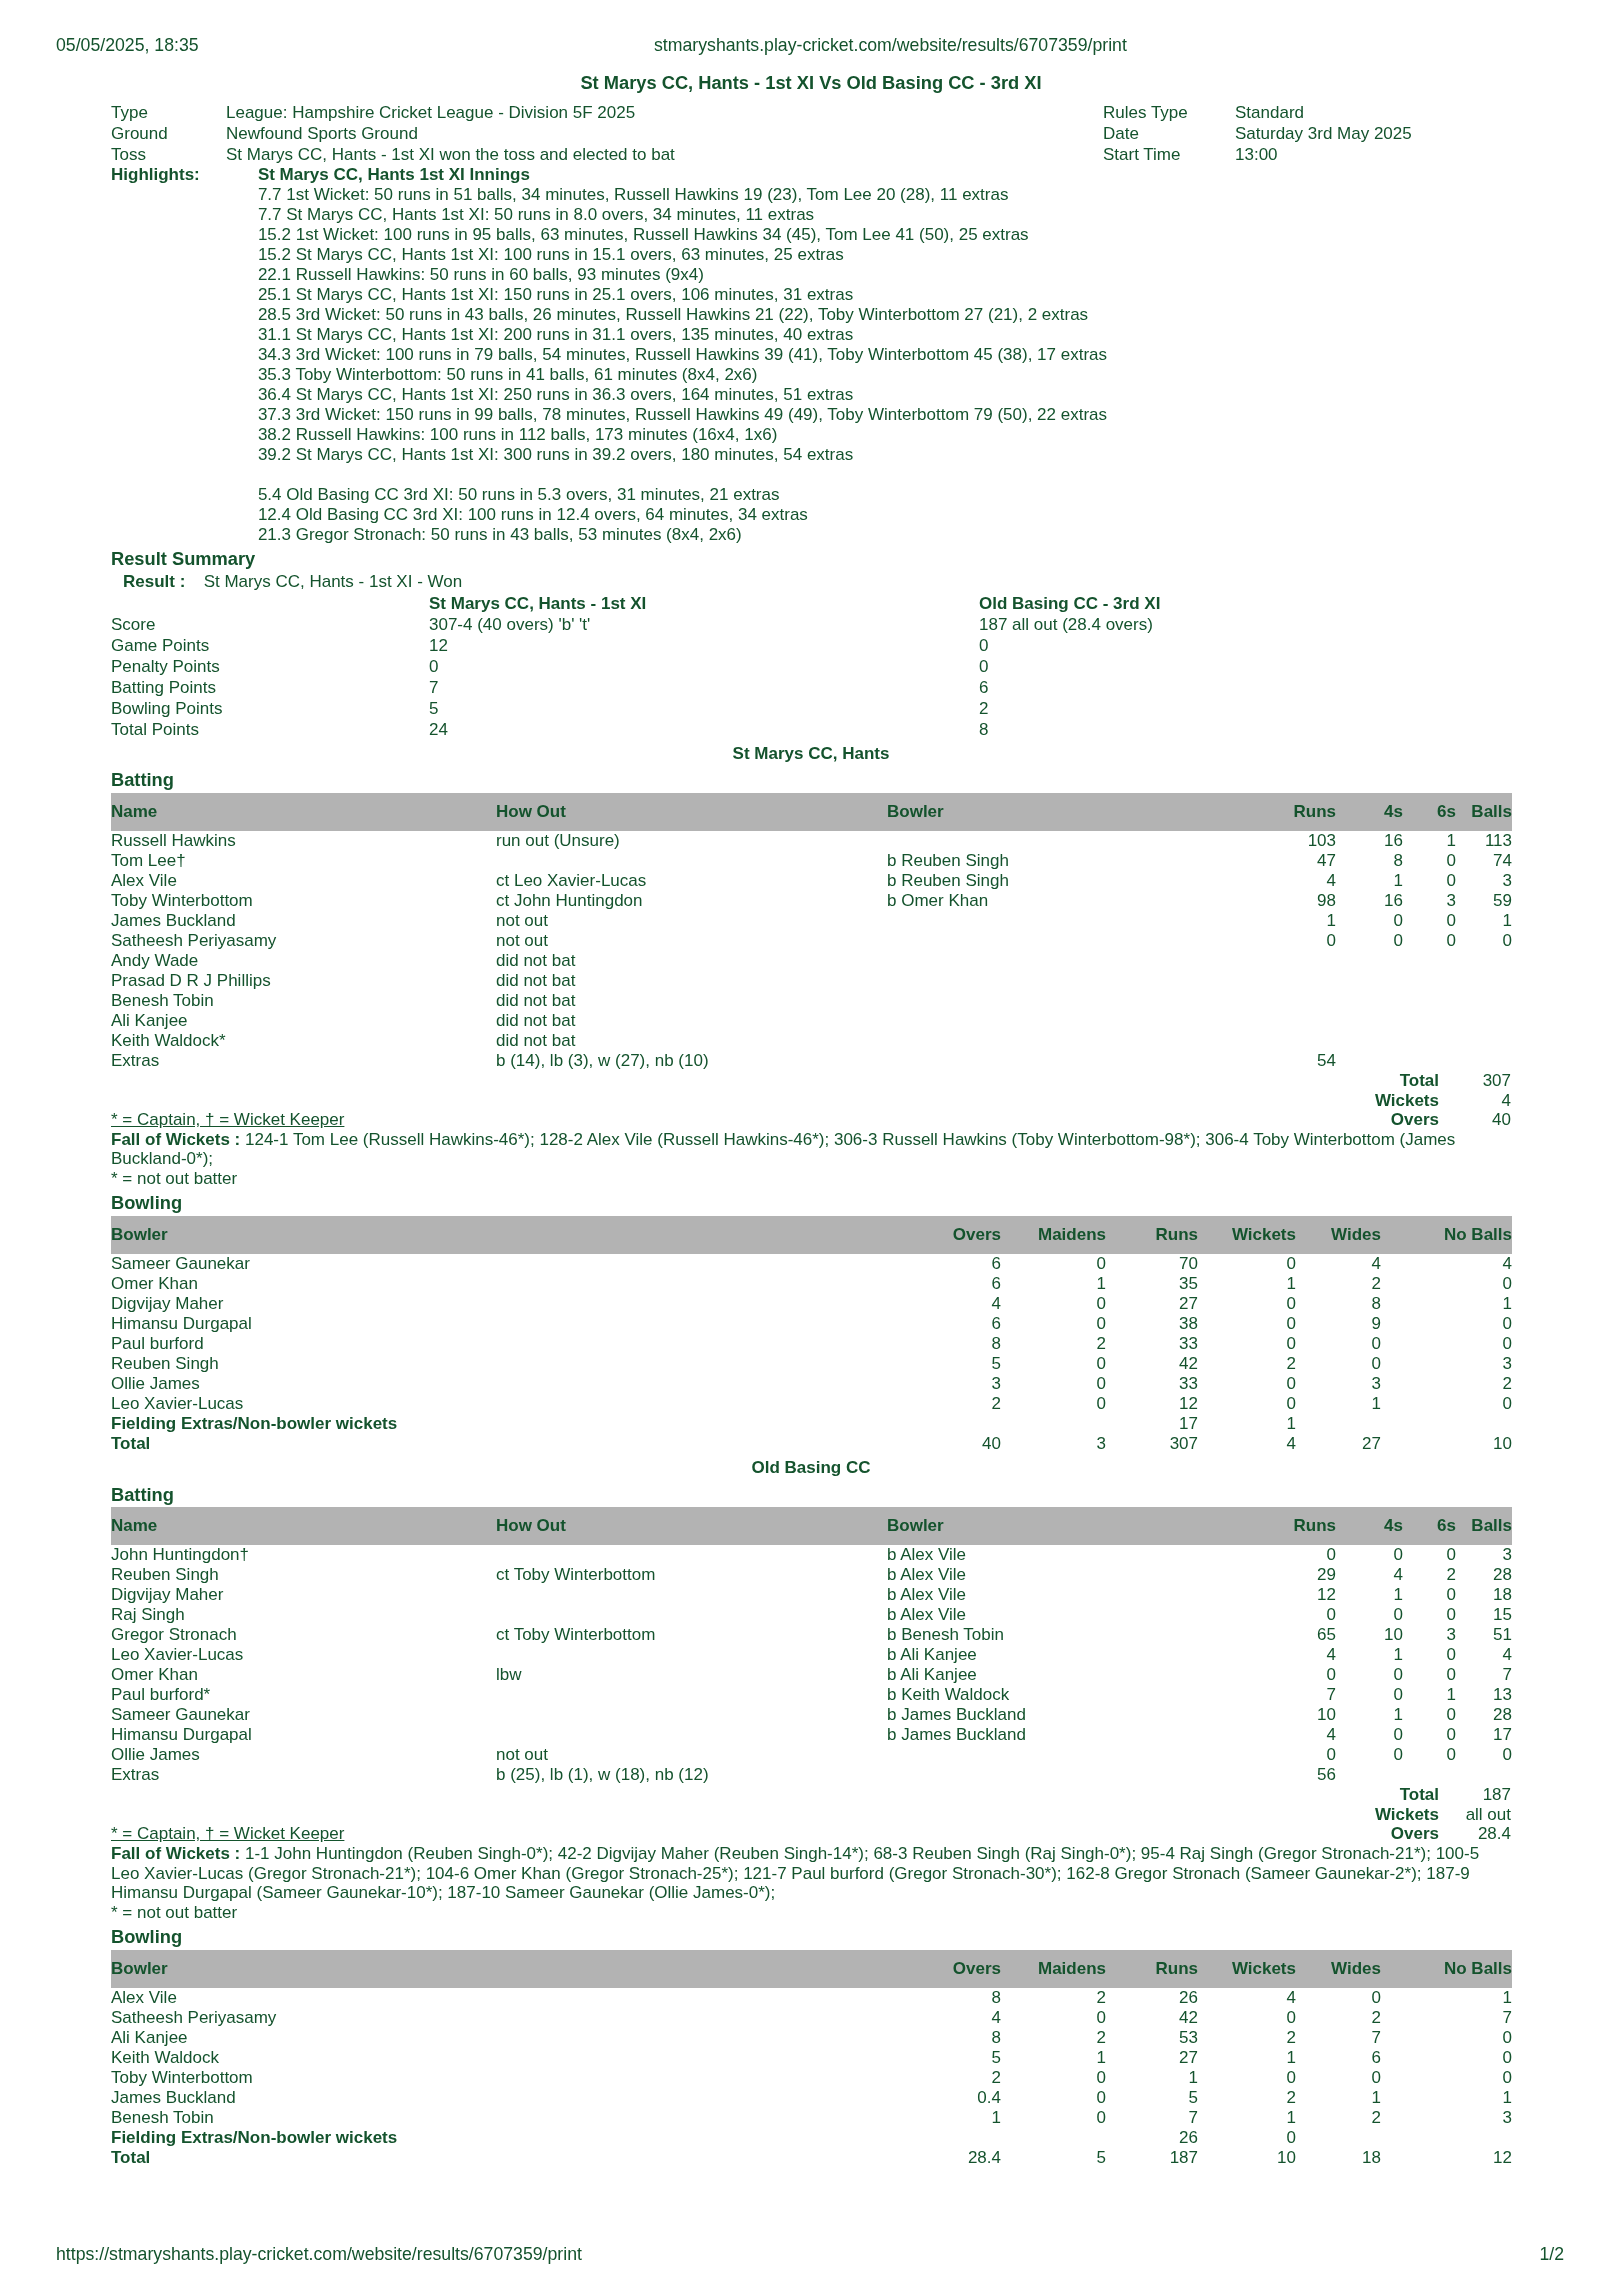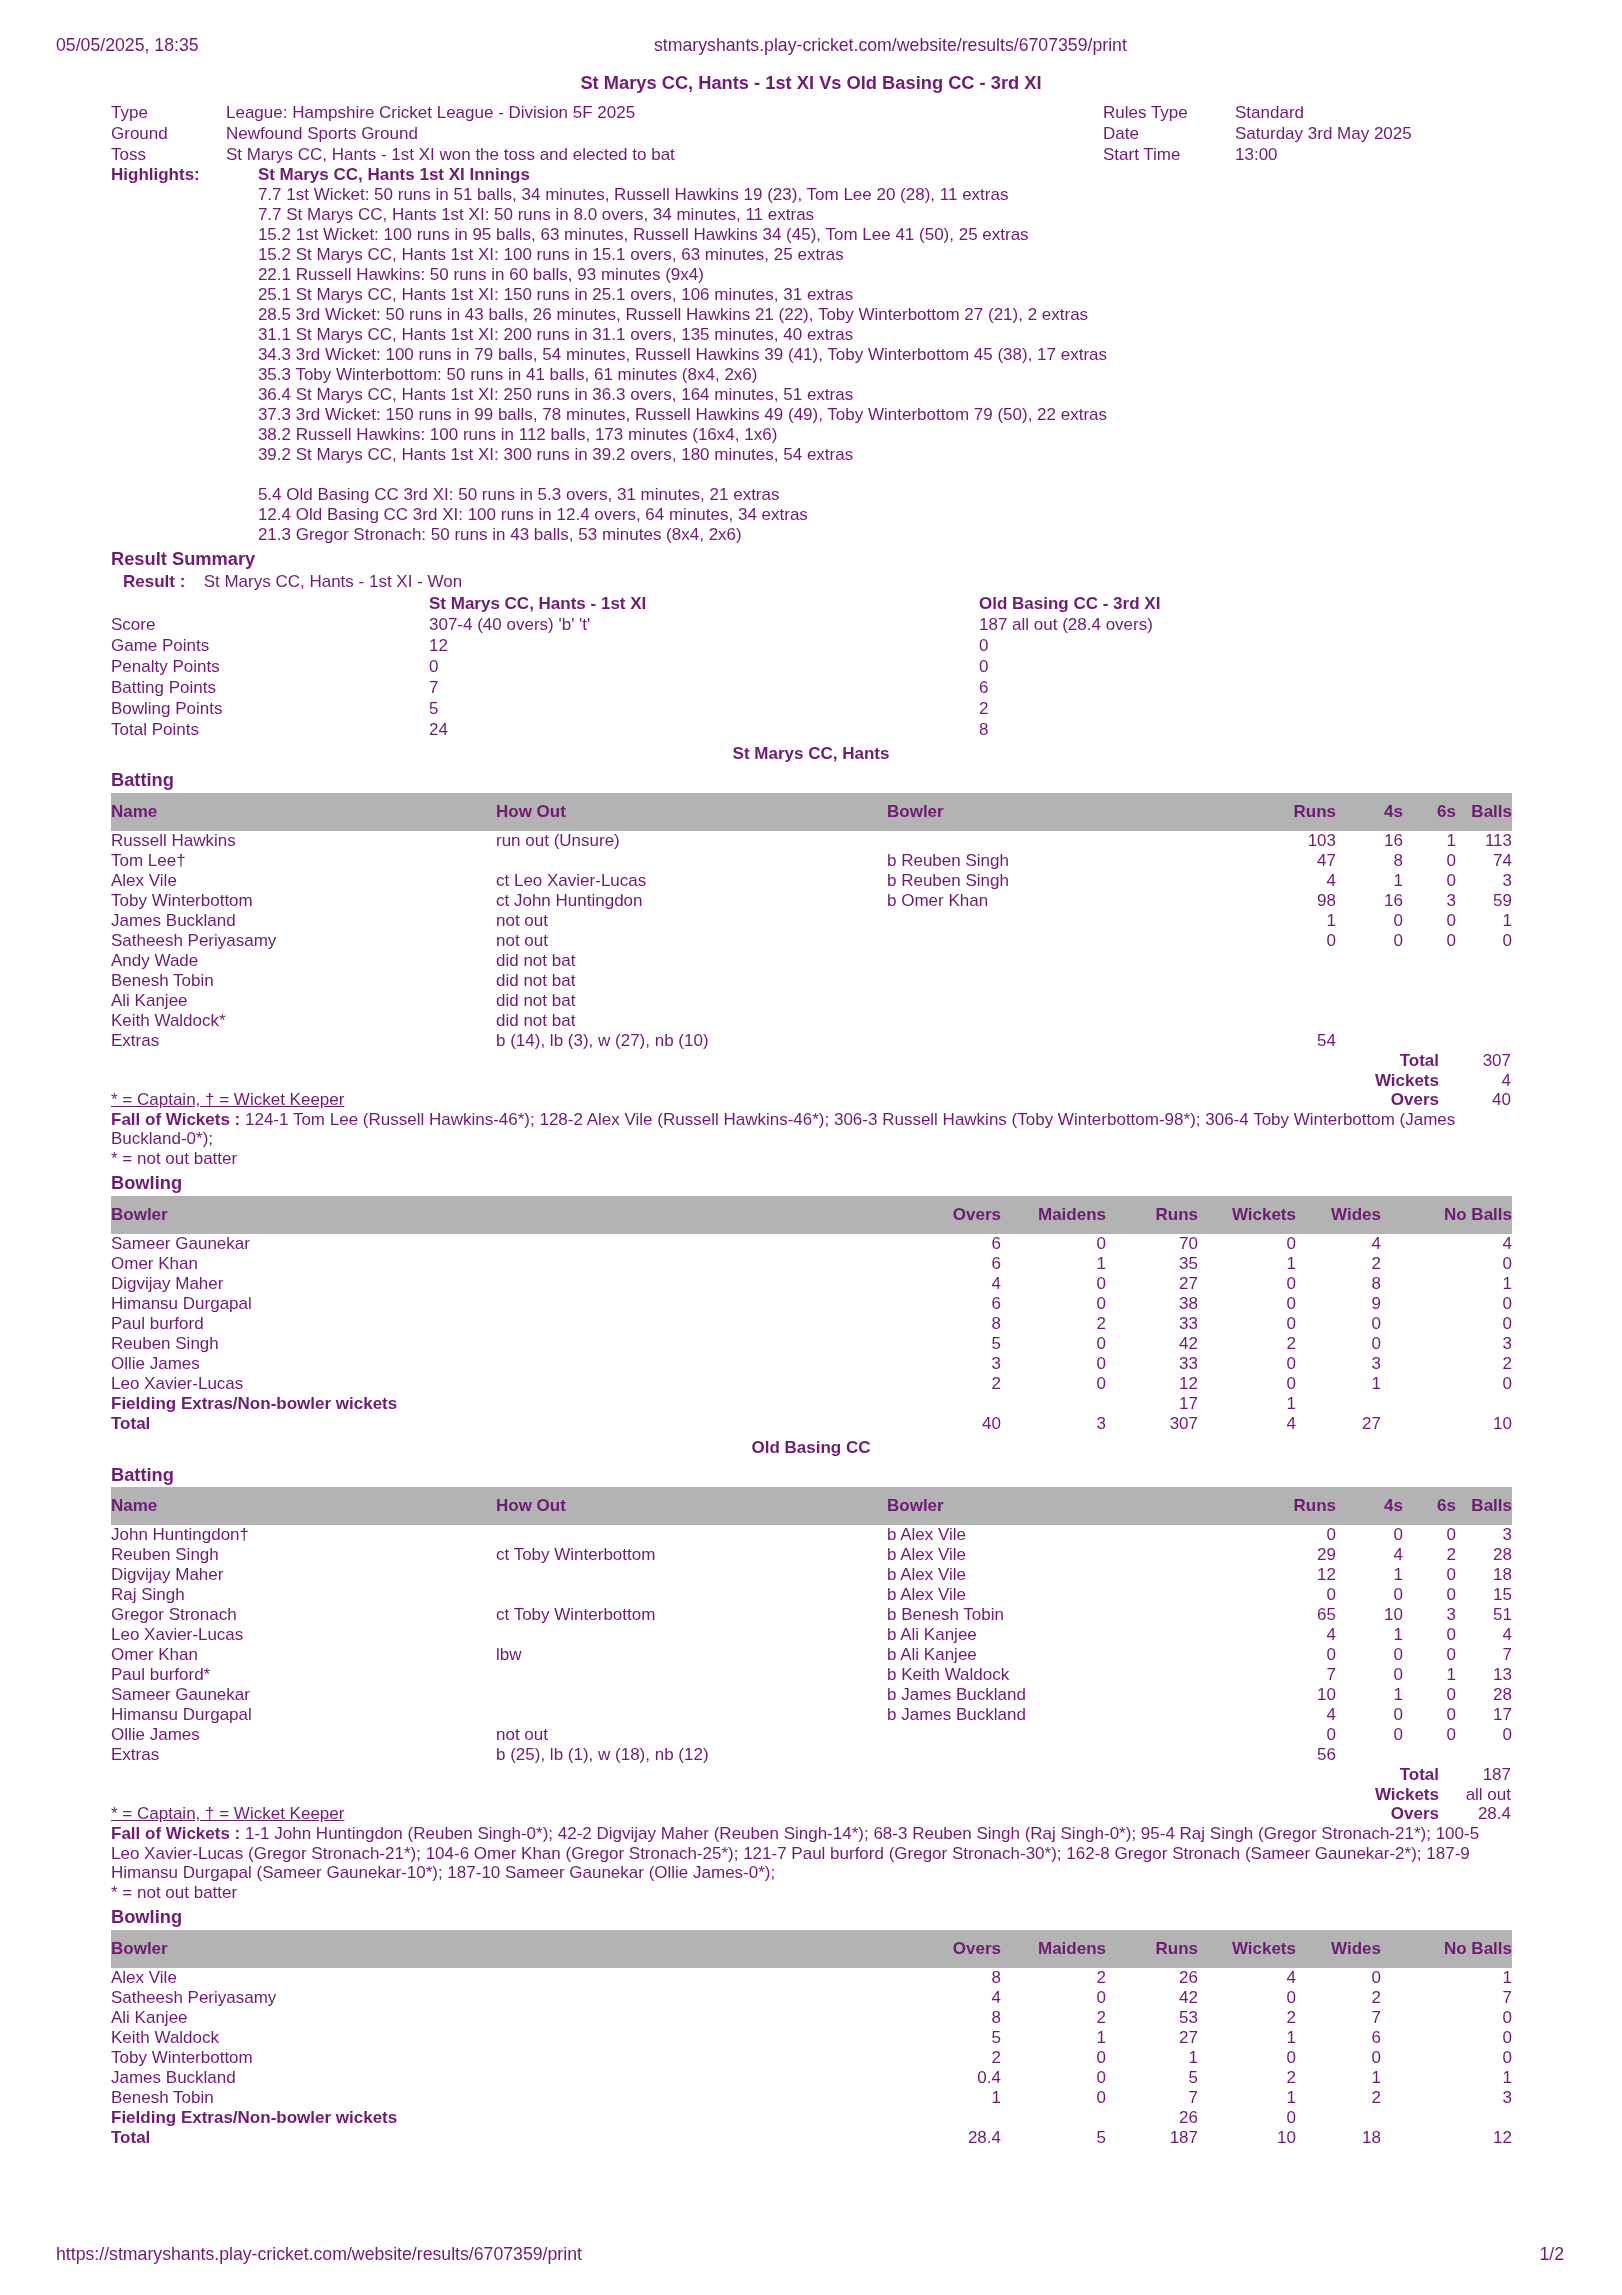--- a/index.html
+++ b/index.html
@@ -1,16 +1,16 @@
 <!DOCTYPE html>
 <html style="font-size:10.5px"><head>
 <meta charset="utf-8">
 <style>
   html,body{margin:0;padding:0;background:#fff;}
-  .page{position:relative;width:1622px;height:2295px;background:#ffffff;color:#701a75;
+  .page{position:relative;width:1622px;height:2295px;background:#ffffff;color:#14532d;
         font-family:"Liberation Sans",sans-serif;font-size:17px;overflow:hidden;}
   .chrome-date{position:absolute;top:35px;left:56px;font-size:17.7px;}
   .chrome-url{position:absolute;top:35px;left:654px;font-size:17.7px;}
   .chrome-footer-url{position:absolute;bottom:30px;left:56px;font-size:17.7px;}
   .chrome-footer-page{position:absolute;bottom:30px;right:58px;font-size:17.7px;}
   .content{position:absolute;left:111px;top:72px;width:1400px;}
   .title{text-align:center;font-weight:bold;font-size:18.3px;line-height:22px;margin-bottom:7.9px;}
   .b{font-weight:bold;}
   .info-grid{display:grid;grid-template-columns:115px 877px 132px 277px;line-height:21px;}
   .hl-row{display:flex;}
@@ -214,20 +214,29 @@
           <tr>
             <td>Andy Wade</td>
             <td>did not bat</td>
             <td></td>
             <td></td>
             <td></td>
             <td></td>
             <td></td>
           </tr>
           <tr>
+            <td>Prasad D R J Phillips</td>
+            <td>did not bat</td>
+            <td></td>
+            <td></td>
+            <td></td>
+            <td></td>
+            <td></td>
+          </tr>
+          <tr>
             <td>Benesh Tobin</td>
             <td>did not bat</td>
             <td></td>
             <td></td>
             <td></td>
             <td></td>
             <td></td>
           </tr>
           <tr>
             <td>Ali Kanjee</td>

